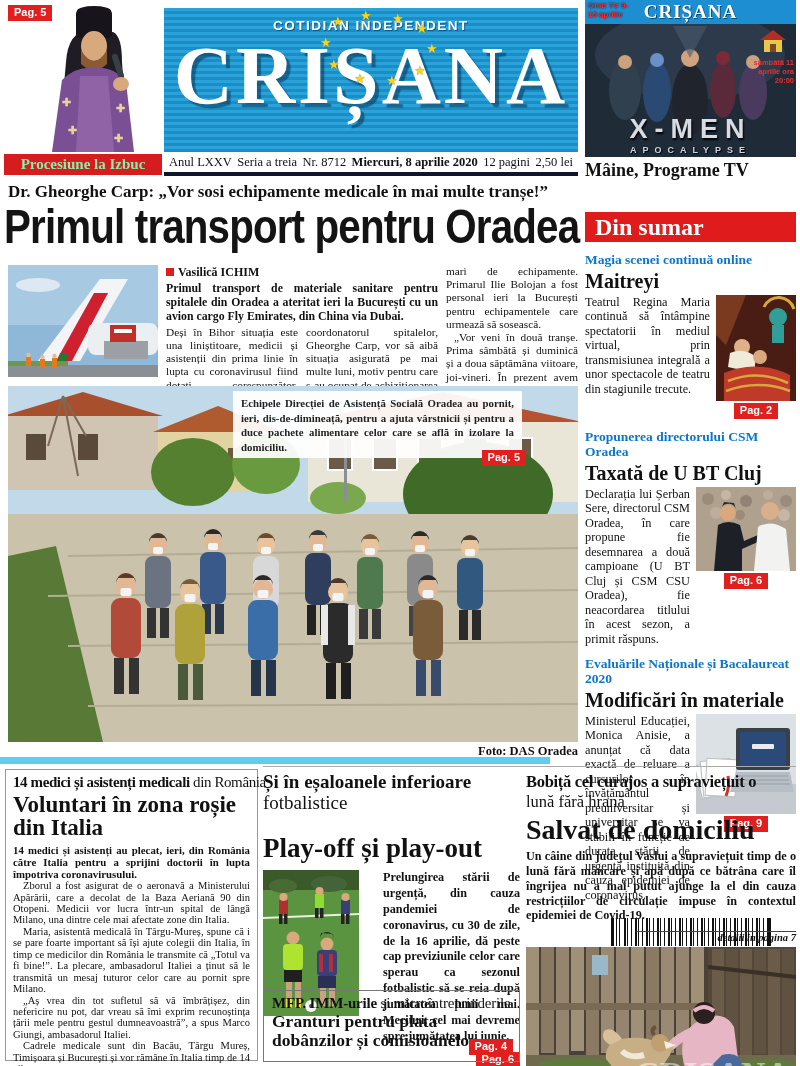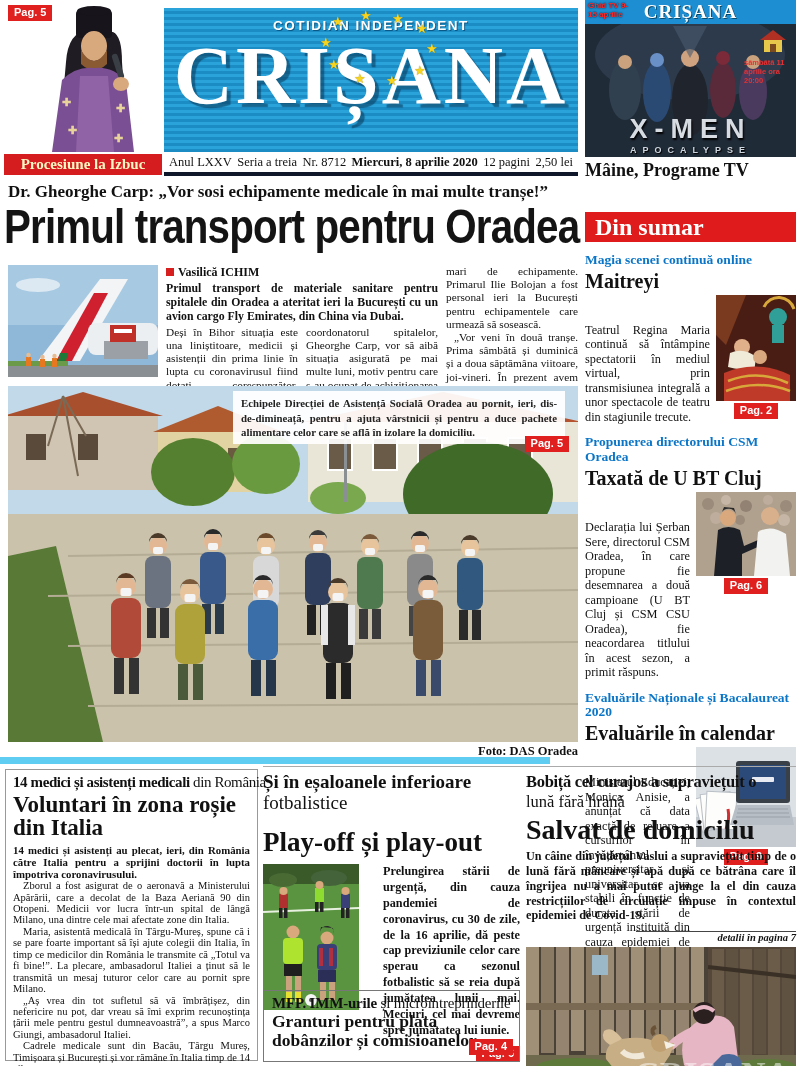--- a/index.html
+++ b/index.html
@@ -4,21 +4,21 @@
 <style>
   html,body{margin:0;padding:0;}
   body{width:800px;height:1066px;background:#fff;font-family:"Liberation Serif",serif;color:#111;}
   #page{position:relative;width:800px;height:1066px;overflow:hidden;background:#fff;}
   .abs{position:absolute;}
   .badge{display:inline-block;background:#e01f1f;color:#fff;font:bold 11px "Liberation Sans",sans-serif;padding:1px 6px 2px;line-height:1.2;}
   .jt{text-align:justify;}
   
   #tl-badge{left:8px;top:5px;z-index:5;}
   #priest{left:18px;top:2px;}
-  #tl-banner{left:4px;top:154px;width:158px;height:21px;background:#d51d20;color:#fef9c3;
+  #tl-banner{left:4px;top:154px;width:158px;height:21px;background:#d51d20;color:#86efac;
     font:bold 15px "Liberation Serif",serif;text-align:center;line-height:21px;}
   
   #masthead{left:164px;top:8px;width:414px;height:144px;
     background:repeating-linear-gradient(to bottom,#2aa3da 0 3px,#1c8cc4 3px 6px);
     text-align:center;overflow:hidden;}
   #tagline{position:relative;z-index:3;margin-top:10px;color:#fff;
     font:bold 13.5px "Liberation Sans",sans-serif;letter-spacing:1.5px;
     text-shadow:1px 1px 0 rgba(0,60,100,.65);}
   #brand{position:relative;z-index:2;margin-top:2px;color:#fff;
     font:bold 82px/1 "Liberation Serif",serif;letter-spacing:3px;
@@ -28,71 +28,71 @@
   #infobar{left:164px;top:152px;width:414px;height:24px;background:#fff;
     border-bottom:4px solid #0f172a;display:flex;justify-content:space-between;align-items:center;
     font:12.5px "Liberation Serif",serif;padding:0 5px;box-sizing:border-box;}
   #infobar .b{font-weight:bold;}
   
   #poster{left:585px;top:0;width:211px;height:157px;background:linear-gradient(#33404f,#141b26 70%,#0c1018);overflow:hidden;}
   #poster-band{position:absolute;left:0;top:0;width:100%;height:24px;background:#1d8ed2;
     color:#fff;font:bold 19px/24px "Liberation Serif",serif;text-align:center;letter-spacing:1px;
     text-shadow:1px 1px 0 #0a4a6a;}
   #poster-guide{position:absolute;left:3px;top:1px;color:#ff2a2a;font:bold 8px/1.15 "Liberation Sans",sans-serif;z-index:4;text-shadow:0 0 2px #000;}
-  #poster-air{position:absolute;right:2px;top:58px;width:50px;color:#e83030;font:bold 7.5px/1.2 "Liberation Sans",sans-serif;text-align:left;margin-left:15px;}
+  #poster-air{position:absolute;right:2px;top:58px;width:50px;color:#e83030;font:bold 7.5px/1.2 "Liberation Sans",sans-serif;text-align:right;margin-left:15px;}
   #poster-house{position:absolute;right:8px;top:28px;}
   #poster-movie{position:absolute;left:0;bottom:14px;width:100%;text-align:center;
     color:#d7dce3;font:bold 27px/1 "Liberation Sans",sans-serif;letter-spacing:7px;text-shadow:1px 2px 2px #000;}
   #poster-sub{position:absolute;left:0;bottom:2px;width:100%;text-align:center;
     color:#cdd4dc;font:bold 9px/1 "Liberation Sans",sans-serif;letter-spacing:6px;text-shadow:1px 1px 1px #000;}
   #tv-caption{left:585px;top:160px;width:211px;font:bold 18px "Liberation Serif",serif;}
   
   #lead-kicker{left:8px;top:182px;width:575px;font:bold 17px "Liberation Serif",serif;white-space:nowrap;}
   #lead-headline{left:4px;top:201px;width:590px;font:bold 48px/1.1 "Liberation Sans",sans-serif;
     color:#141414;letter-spacing:-1px;transform:scaleX(.84);transform-origin:left center;white-space:nowrap;}
   #lead-article{left:8px;top:265px;width:570px;height:118px;display:flex;gap:8px;}
   #lead-article .mid{width:272px;}
   #lead-article .rcol{flex:1;font:11.3px/1.17 "Liberation Serif",serif;}
   .byline{font:bold 12px "Liberation Serif",serif;margin-bottom:2px;}
   .redsq{display:inline-block;width:8px;height:8px;background:#d81f1f;margin-right:4px;}
   .lead-intro{font:bold 11.8px/1.18 "Liberation Serif",serif;}
   .twocol{column-count:2;column-gap:8px;font:11.3px/1.17 "Liberation Serif",serif;margin-top:2px;}
   .more{display:block;border-top:1px solid #333;margin-top:2px;font:bold italic 10.5px "Liberation Serif",serif;text-align:right;}
   
   #main-photo{left:8px;top:386px;width:570px;height:356px;}
-  #photo-caption{position:absolute;left:225px;top:5px;width:332px;background:rgba(255,255,255,.93);
+  #photo-caption{position:absolute;left:225px;top:5px;width:289px;background:rgba(255,255,255,.93);
     padding:5px 8px 4px;box-sizing:border-box;font:bold 10.8px/1.35 "Liberation Serif",serif;color:#222;text-align:justify;}
   #photo-caption .badge{position:absolute;right:-4px;bottom:-8px;}
   #photo-credit{left:8px;top:744px;width:570px;text-align:right;font:bold 12.5px "Liberation Serif",serif;}
   #cyan-bar{left:0;top:757px;width:550px;height:7px;background:#5fcdf2;}
   
   #sumar{left:585px;top:212px;width:211px;}
   #sumar-title{background:#e01b1b;color:#fff;font:bold 24px/30px "Liberation Serif",serif;padding-left:10px;height:30px;}
   .sum-item{margin-top:11px;}
   .sum-kicker{color:#0b76c8;font:bold 13.5px/1.1 "Liberation Serif",serif;}
   .sum-title{font:bold 20px/1.1 "Liberation Serif",serif;margin:2px 0 3px;}
   .sum-row{display:flex;gap:6px;}
-  .sum-body{flex:1;font:12.3px/1.18 "Liberation Serif",serif;text-align:justify;margin-top:28px;}
+  .sum-body{flex:1;font:12.3px/1.18 "Liberation Serif",serif;text-align:justify;}
   .sum-photo{display:flex;flex-direction:column;align-items:center;gap:2px;}
   
   #barcode{margin:16px auto 0;width:160px;text-align:center;}
   #barcode .bars{height:28px;background:repeating-linear-gradient(90deg,#111 0 1.5px,#fff 1.5px 3px,#111 3px 4px,#fff 4px 6.5px,#111 6.5px 7.5px,#fff 7.5px 11px);border-left:2px solid #111;border-right:2px solid #111;}
   #barcode .digits{font:10px "Liberation Mono",monospace;letter-spacing:2px;}
   
   #bottom-rule{left:263px;top:766px;width:533px;height:1px;background:#aaa;}
   #italy{left:5px;top:769px;width:253px;height:292px;border:1px solid #999;padding:4px 7px;box-sizing:border-box;}
   #italy .kicker{font:15px "Liberation Serif",serif;white-space:nowrap;letter-spacing:-.4px;}
   #italy .kicker .kb{font-weight:bold;}
   #italy .title{font:bold 23px/1.02 "Liberation Serif",serif;margin:2px 0 4px;}
   #italy .intro{font:bold 10.8px/1.12 "Liberation Serif",serif;text-align:justify;}
   #italy p{margin:0;font:10.5px/1.09 "Liberation Serif",serif;text-align:justify;text-indent:10px;}
   #football{left:263px;top:772px;width:257px;}
   #football .kicker1{font:bold 19px/1.1 "Liberation Serif",serif;}
   #football .kicker2{font:19px/1.1 "Liberation Serif",serif;}
-  #football .title{font:bold 27px/1.05 "Liberation Serif",serif;margin:14px 0 8px;white-space:nowrap;}
+  #football .title{font:bold 27px/1.05 "Liberation Serif",serif;margin:20px 0 8px;white-space:nowrap;}
   #football .row{display:flex;gap:24px;}
   #football .body{flex:1;font:bold 12.2px/1.3 "Liberation Serif",serif;text-align:justify;}
   #football .badge-row{text-align:right;margin-top:4px;}
   #mfp{left:263px;top:990px;width:257px;height:72px;border:1px solid #777;padding:4px 8px;box-sizing:border-box;position:absolute;}
   #mfp .kicker{font:15px "Liberation Serif",serif;white-space:nowrap;letter-spacing:-.2px;}
   #mfp .kicker .kb{font-weight:bold;}
   #mfp .title{font:bold 17.5px/1.1 "Liberation Serif",serif;}
   #mfp .badge{position:absolute;right:6px;bottom:6px;}
   #dog{left:526px;top:772px;width:270px;}
   #dog .kicker1{font:bold 16.5px/1.2 "Liberation Serif",serif;letter-spacing:-.3px;white-space:nowrap;}
@@ -422,21 +422,21 @@
             <circle cx="74" cy="24" r="9" fill="#d9b08c"></circle>
             <path d="M58 84 L62 40 Q75 32 90 42 L94 84 Z" fill="#f2f2f0"></path>
           </svg>
           <span class="badge">Pag. 6</span>
         </div>
       </div>
     </div>
 
     <div class="sum-item">
       <div class="sum-kicker">Evaluările Naționale și Bacalaureat 2020</div>
-      <div class="sum-title">Evaluările în calendar</div>
+      <div class="sum-title">Modificări în materiale</div>
       <div class="sum-row">
         <div class="sum-body">Ministerul Educației, Monica Anisie, a anunțat că data exactă de reluare a cursurilor în învățământul preuniversitar și universitar se va stabili în funcție de durata stării de urgență instituită din cauza epidemiei de coronavirus.</div>
         <div class="sum-photo">
           <svg width="100" height="100" viewBox="0 0 100 100">
             <rect width="100" height="100" fill="#dce1e6"></rect>
             <rect x="0" y="70" width="100" height="30" fill="#c4cad0"></rect>
             <g fill="#fdfdfb" stroke="#b8bec4" stroke-width="1">
               <rect x="2" y="48" width="30" height="34" transform="rotate(-14 17 65)"></rect>
               <rect x="6" y="46" width="30" height="36" transform="rotate(-6 21 64)"></rect>
               <rect x="10" y="45" width="30" height="37" transform="rotate(3 25 63)"></rect>

